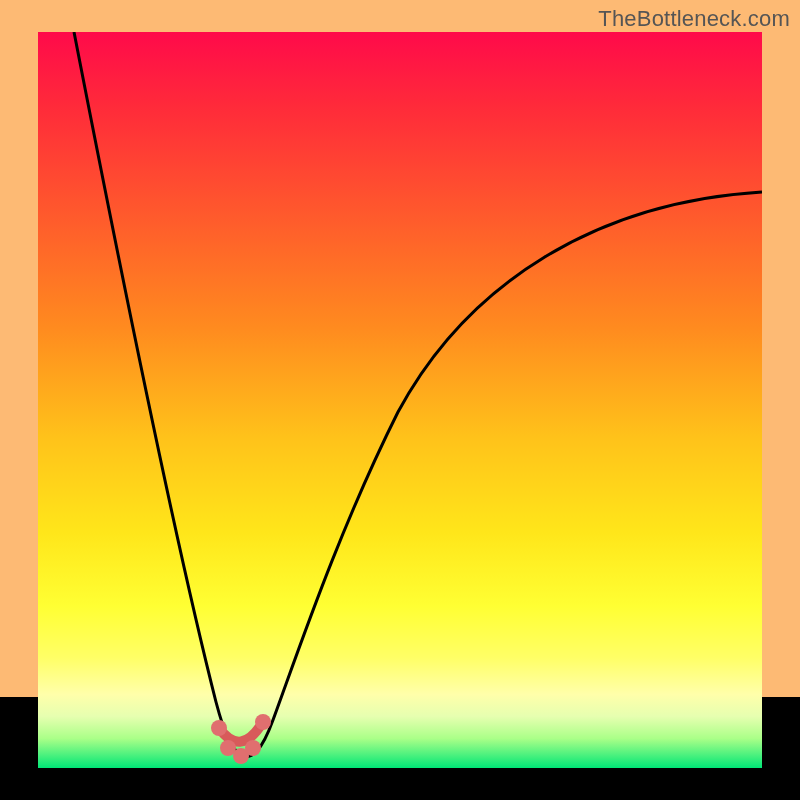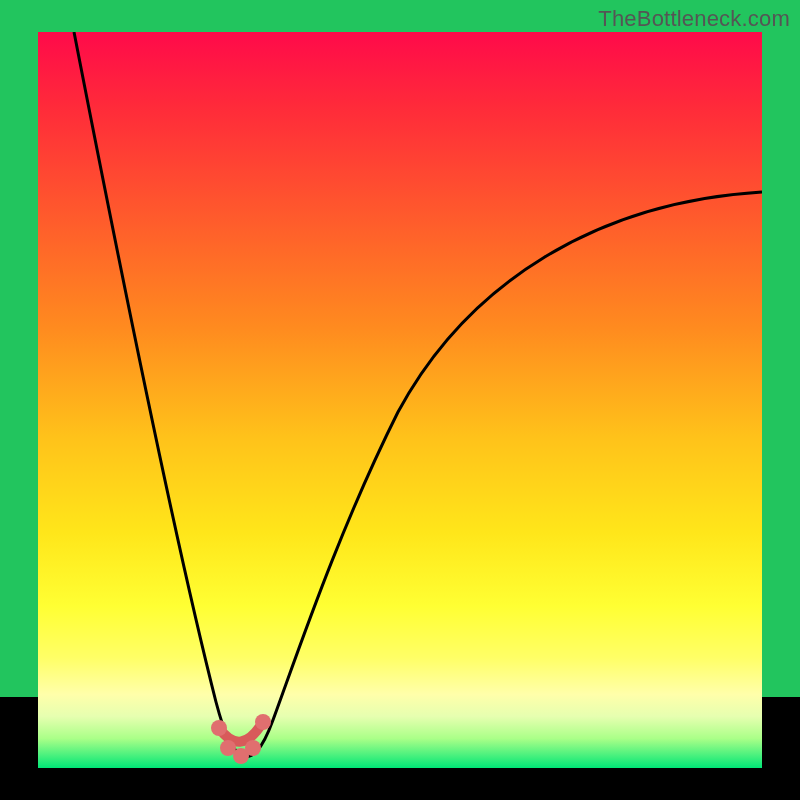--- a/index.html
+++ b/index.html
@@ -10,21 +10,21 @@
     background: #000;
     overflow: hidden;
     font-family: Arial, Helvetica, sans-serif;
   }
   .frame {
     position: absolute;
     left: 0;
     top: 0;
     width: 800px;
     height: 697px;
-    background: #22c55e;
+    background: #fdba74;
   }
   .plot {
     position: absolute;
     left: 38px;
     top: 32px;
     width: 724px;
     height: 736px;
     background: linear-gradient(
       to bottom,
       #ff0a4a 0%,

